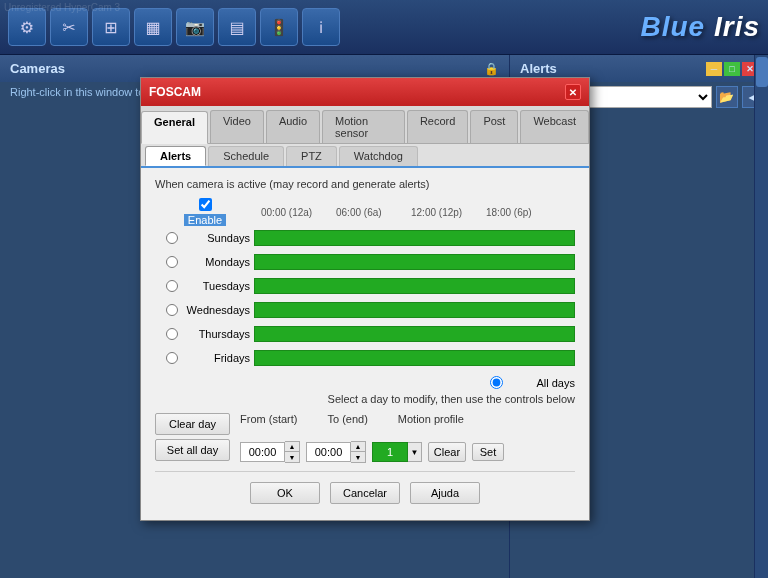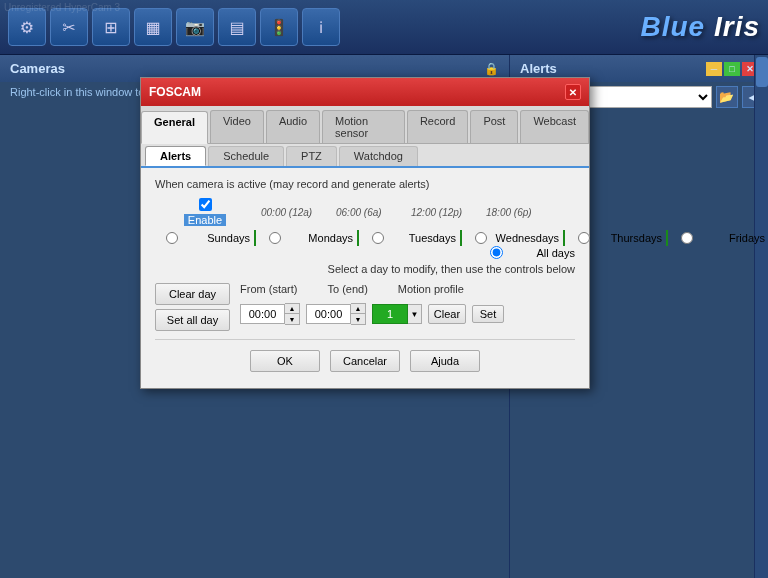--- a/index.html
+++ b/index.html
@@ -216,22 +216,23 @@
     .time-label {
       font-size: 10px;
       color: #555;
       width: 72px;
       text-align: left;
     }
 
     
     .schedule-grid {
       display: flex;
-      flex-direction: row;
-      gap: 2px;
+      flex-direction: column;
+      gap: 8px;
+      margin-bottom: 10px;
     }
     .schedule-row {
       display: flex;
       align-items: center;
       gap: 4px;
     }
     .day-radio {
       display: flex;
       align-items: center;
       gap: 4px;
@@ -524,21 +525,21 @@
       </div>
 
       <div class="dialog-content">
         <div class="active-hint">When camera is active (may record and generate alerts)</div>
 
         <div style="display:flex; align-items:center; margin-bottom:4px;">
           <div class="enable-checkbox" style="width:100px; justify-content:flex-end;flex-direction:column;">
             <input type="checkbox" checked="" style="">
             <span class="enable-label">Enable</span>
           </div>
-          <div style="display:flex; margin-left:6px; gap:0px;font-style:italic;">
+          <div style="display:flex; margin-left:6px; gap:0px;">
             <span class="time-label" style="font-size:10px; color:#555; width:75px;">00:00 (12a)</span>
             <span class="time-label" style="font-size:10px; color:#555; width:75px;">06:00 (6a)</span>
             <span class="time-label" style="font-size:10px; color:#555; width:75px;">12:00 (12p)</span>
             <span class="time-label" style="font-size:10px; color:#555;">18:00 (6p)</span>
           </div>
         </div>
 
         <div class="schedule-grid">
           <div class="schedule-row">
             <div class="day-radio">
@@ -590,21 +591,21 @@
             <span class="all-days-label">All days</span>
           </div>
           <span class="all-days-text" style="margin-left:6px; font-size:11px; color:#333;">Select a day to modify, then use the controls below</span>
         </div>
 
         <div class="controls-area">
           <div class="side-buttons">
             <button class="btn-side">Clear day</button>
             <button class="btn-side">Set all day</button>
           </div>
-          <div style="display:flex; flex-direction:column; gap:8px;">
+          <div style="display:flex; flex-direction:column; gap:16px;">
             <div style="display:flex; gap:30px;">
               <span style="font-size:11px; color:#333;">From (start)</span>
               <span style="font-size:11px; color:#333;">To (end)</span>
               <span style="font-size:11px; color:#333;">Motion profile</span>
               <span style="font-size:11px; color:#333;"></span>
             </div>
             <div style="display:flex; align-items:center; gap:6px;">
               <div class="time-input-group">
                 <input type="text" class="time-input" value="00:00" style="">
                 <div class="spin-btns">

